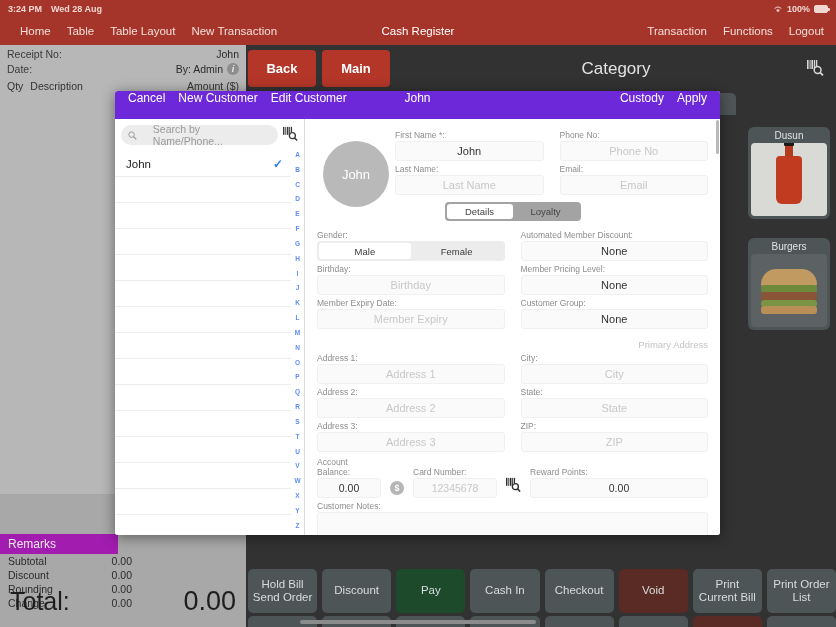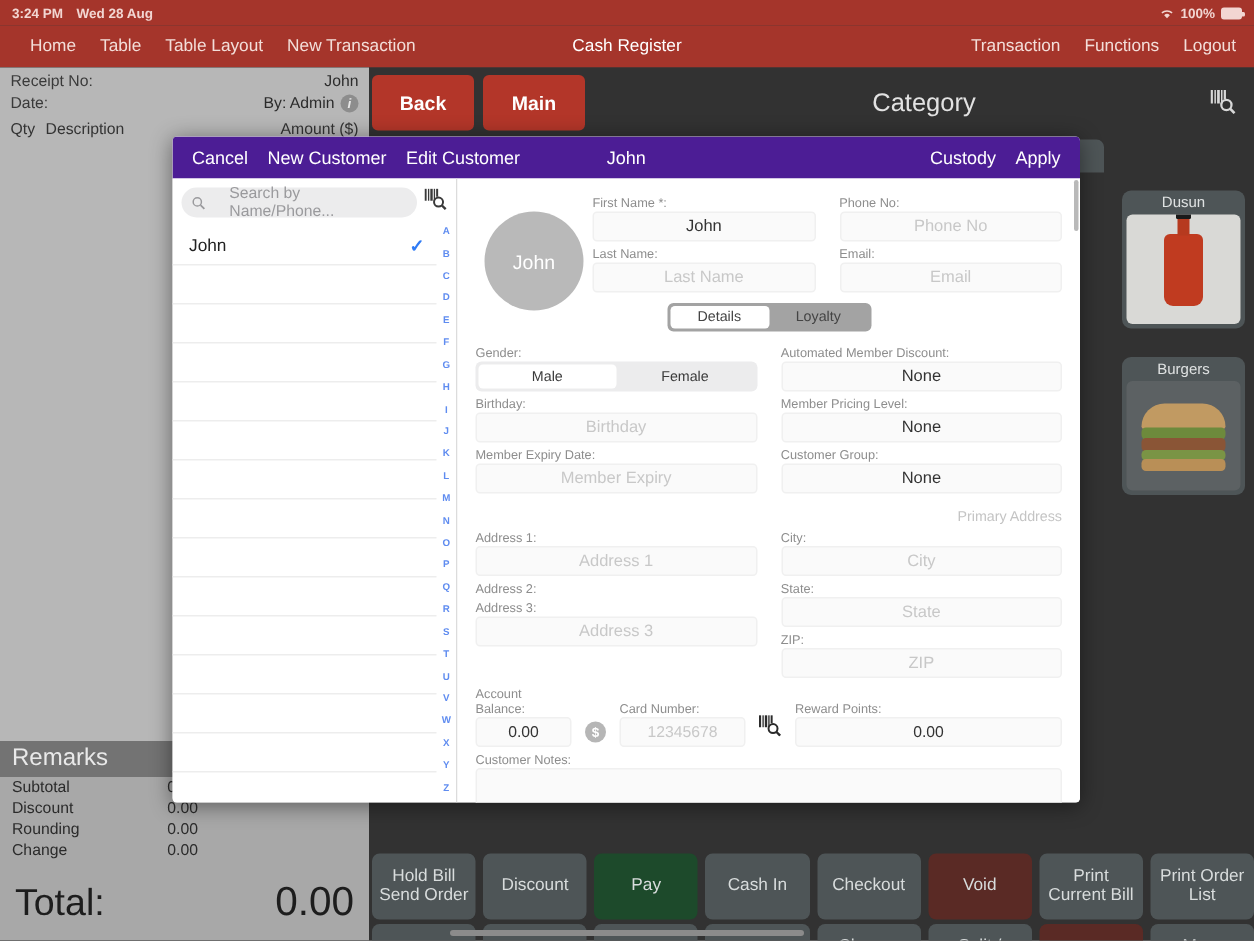--- a/index.html
+++ b/index.html
@@ -61,22 +61,22 @@
   }
   .rcols {
     display: flex; justify-content: space-between;
     padding: 5px 7px 4px; font-size: 10.5px; color: #333;
   }
   .rcols .qd { display: flex; gap: 7px; }
 
   
   .totals { position: absolute; left: 0; top: 449px; width: 246px; height: 133px; background: #a8a8a8; }
   .remarks {
-    background: #737373; color: #e9e9e9; font-size: 16px;
-    padding: 3px 8px; width: 118px;
+    background: #a21caf; color: #e9e9e9; font-size: 12px;
+    padding: 3px 8px; width: 118px; margin-top: 40px;
   }
   .trow {
     display: flex; font-size: 10.5px; color: #2b2b2b; padding: 1px 8px;
   }
   .trow .tl { width: 72px; }
   .trow .tv { width: 52px; text-align: right; }
   .totalbig {
     position: absolute; bottom: 10px; left: 0; width: 246px;
     display: flex; justify-content: space-between; align-items: baseline;
     padding: 0 10px; color: #1d1d1d;
@@ -162,22 +162,22 @@
     background: #8b8b8b; border-radius: 2px;
   }
 
   
   .modal {
     position: absolute; left: 115px; top: 91px; width: 605px; height: 444px;
     background: #fff; border-radius: 3px; overflow: hidden;
     box-shadow: 0 2px 14px rgba(0,0,0,.45);
   }
   .mhdr {
-    height: 28px; background: #4c1d95; color: #fff;
-    display: flex; align-items: center; font-size: 12px; position: relative;
+    height: 28px; background: #6d28d9; color: #fff;
+    display: flex; align-items: flex-start; font-size: 12px; position: relative;
   }
   .mhdr .mleft { display: flex; gap: 13px; padding-left: 13px; }
   .mhdr .mright { display: flex; gap: 13px; margin-left: auto; padding-right: 13px; }
   .mhdr .mtitle {
     position: absolute; left: 0; right: 0; text-align: center;
     font-size: 12px; pointer-events: none;
   }
 
   .mbody { display: flex; height: 416px; }
 
@@ -548,20 +548,21 @@
             <div class="finput">None</div>
           </div>
         </div>
 
         <div class="cols2">
           <div class="c">
             <div class="primaddr">&nbsp;</div>
             <div class="flabel">Address 1:</div>
             <div class="finput ph">Address 1</div>
             <div class="flabel">Address 2:</div>
+            <div class="finput ph">Address 2</div>
             <div class="flabel">Address 3:</div>
             <div class="finput ph">Address 3</div>
           </div>
           <div class="c">
             <div class="primaddr">Primary Address</div>
             <div class="flabel">City:</div>
             <div class="finput ph">City</div>
             <div class="flabel">State:</div>
             <div class="finput ph">State</div>
             <div class="flabel">ZIP:</div>

